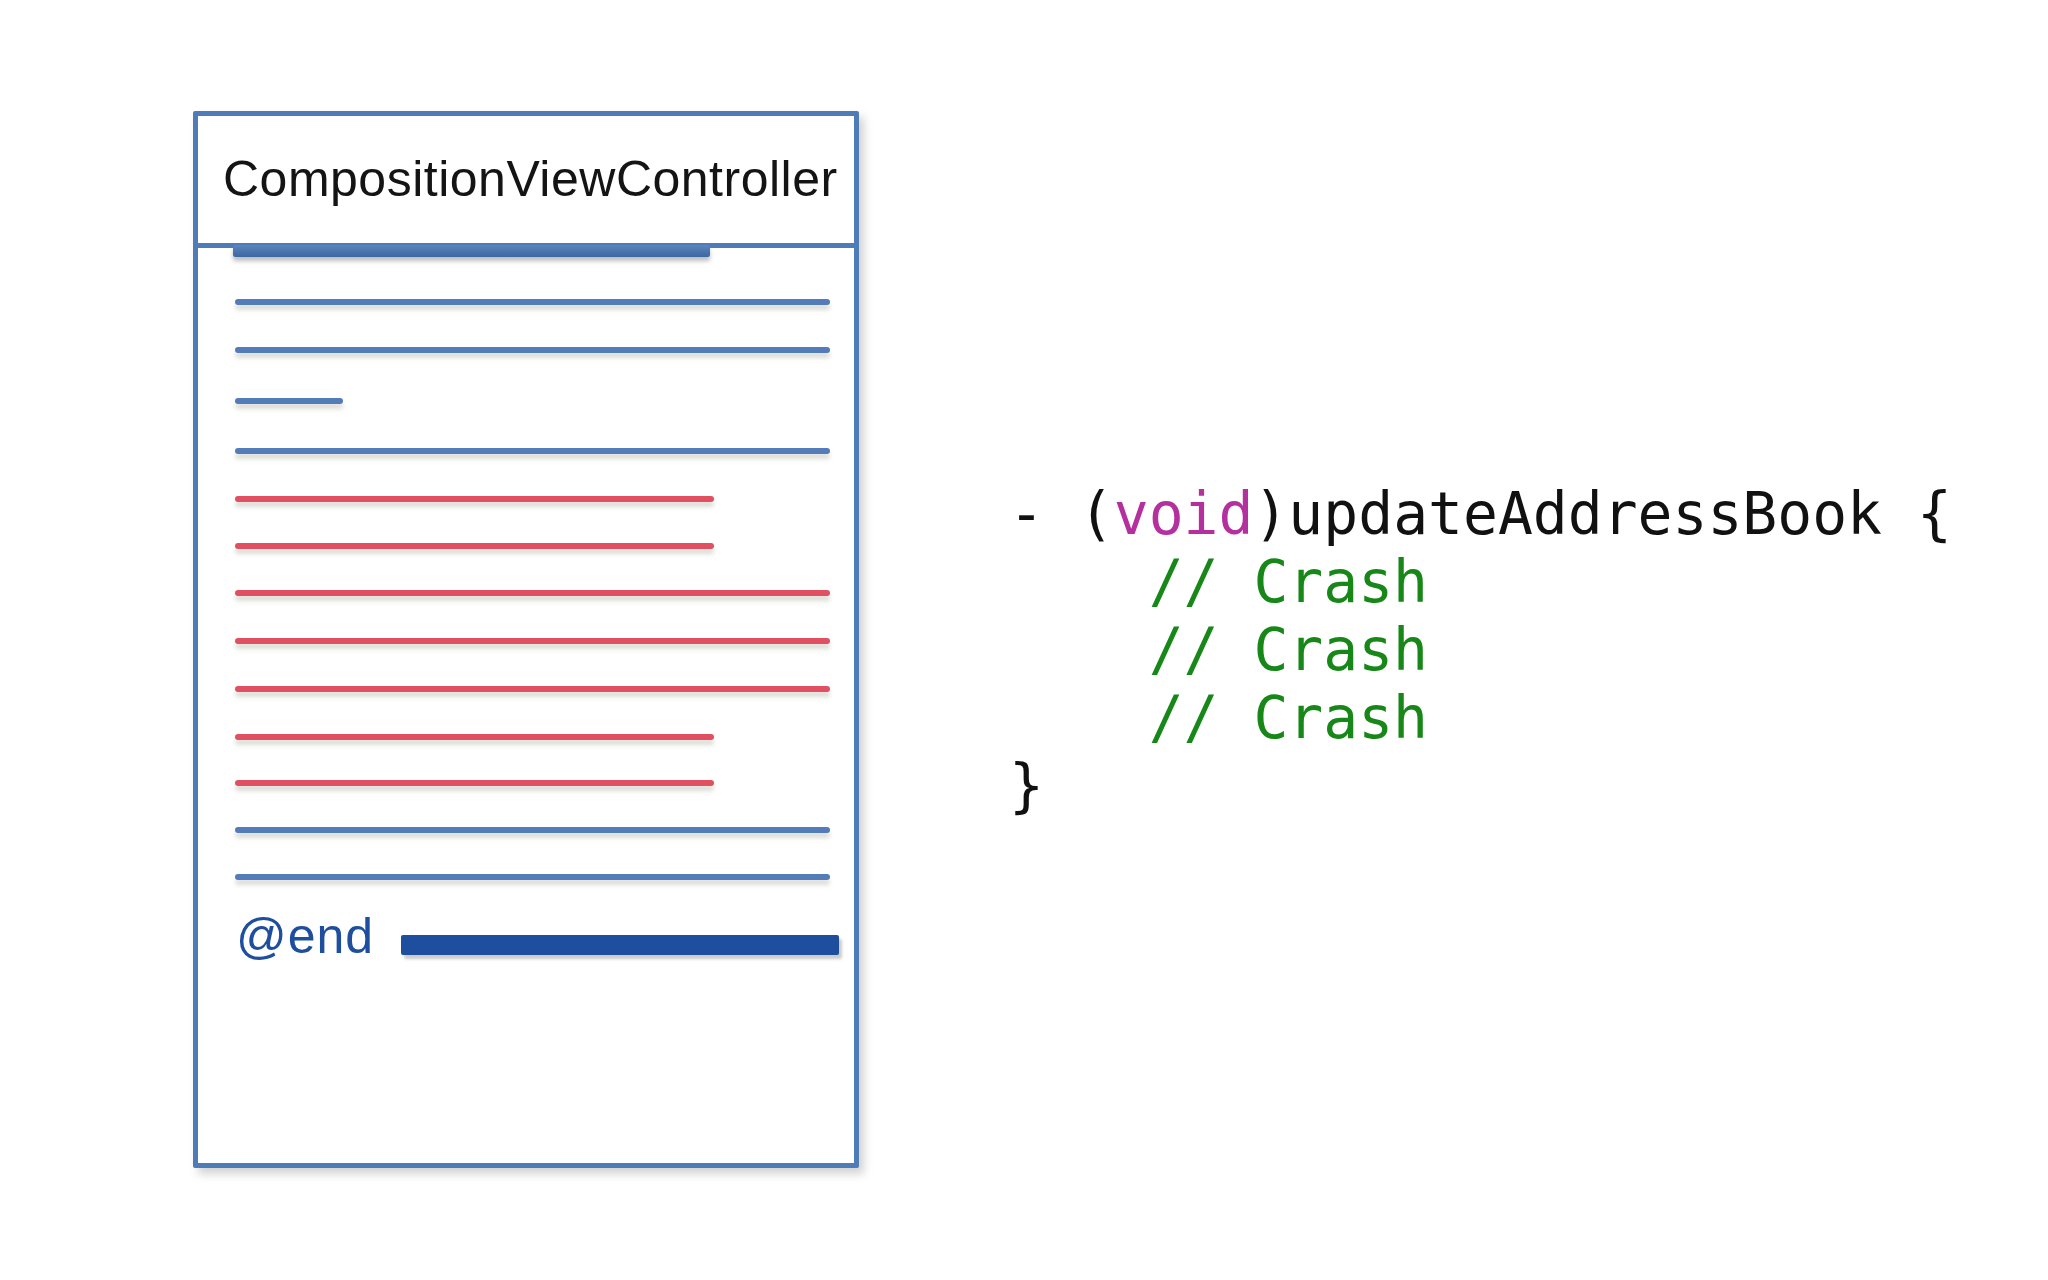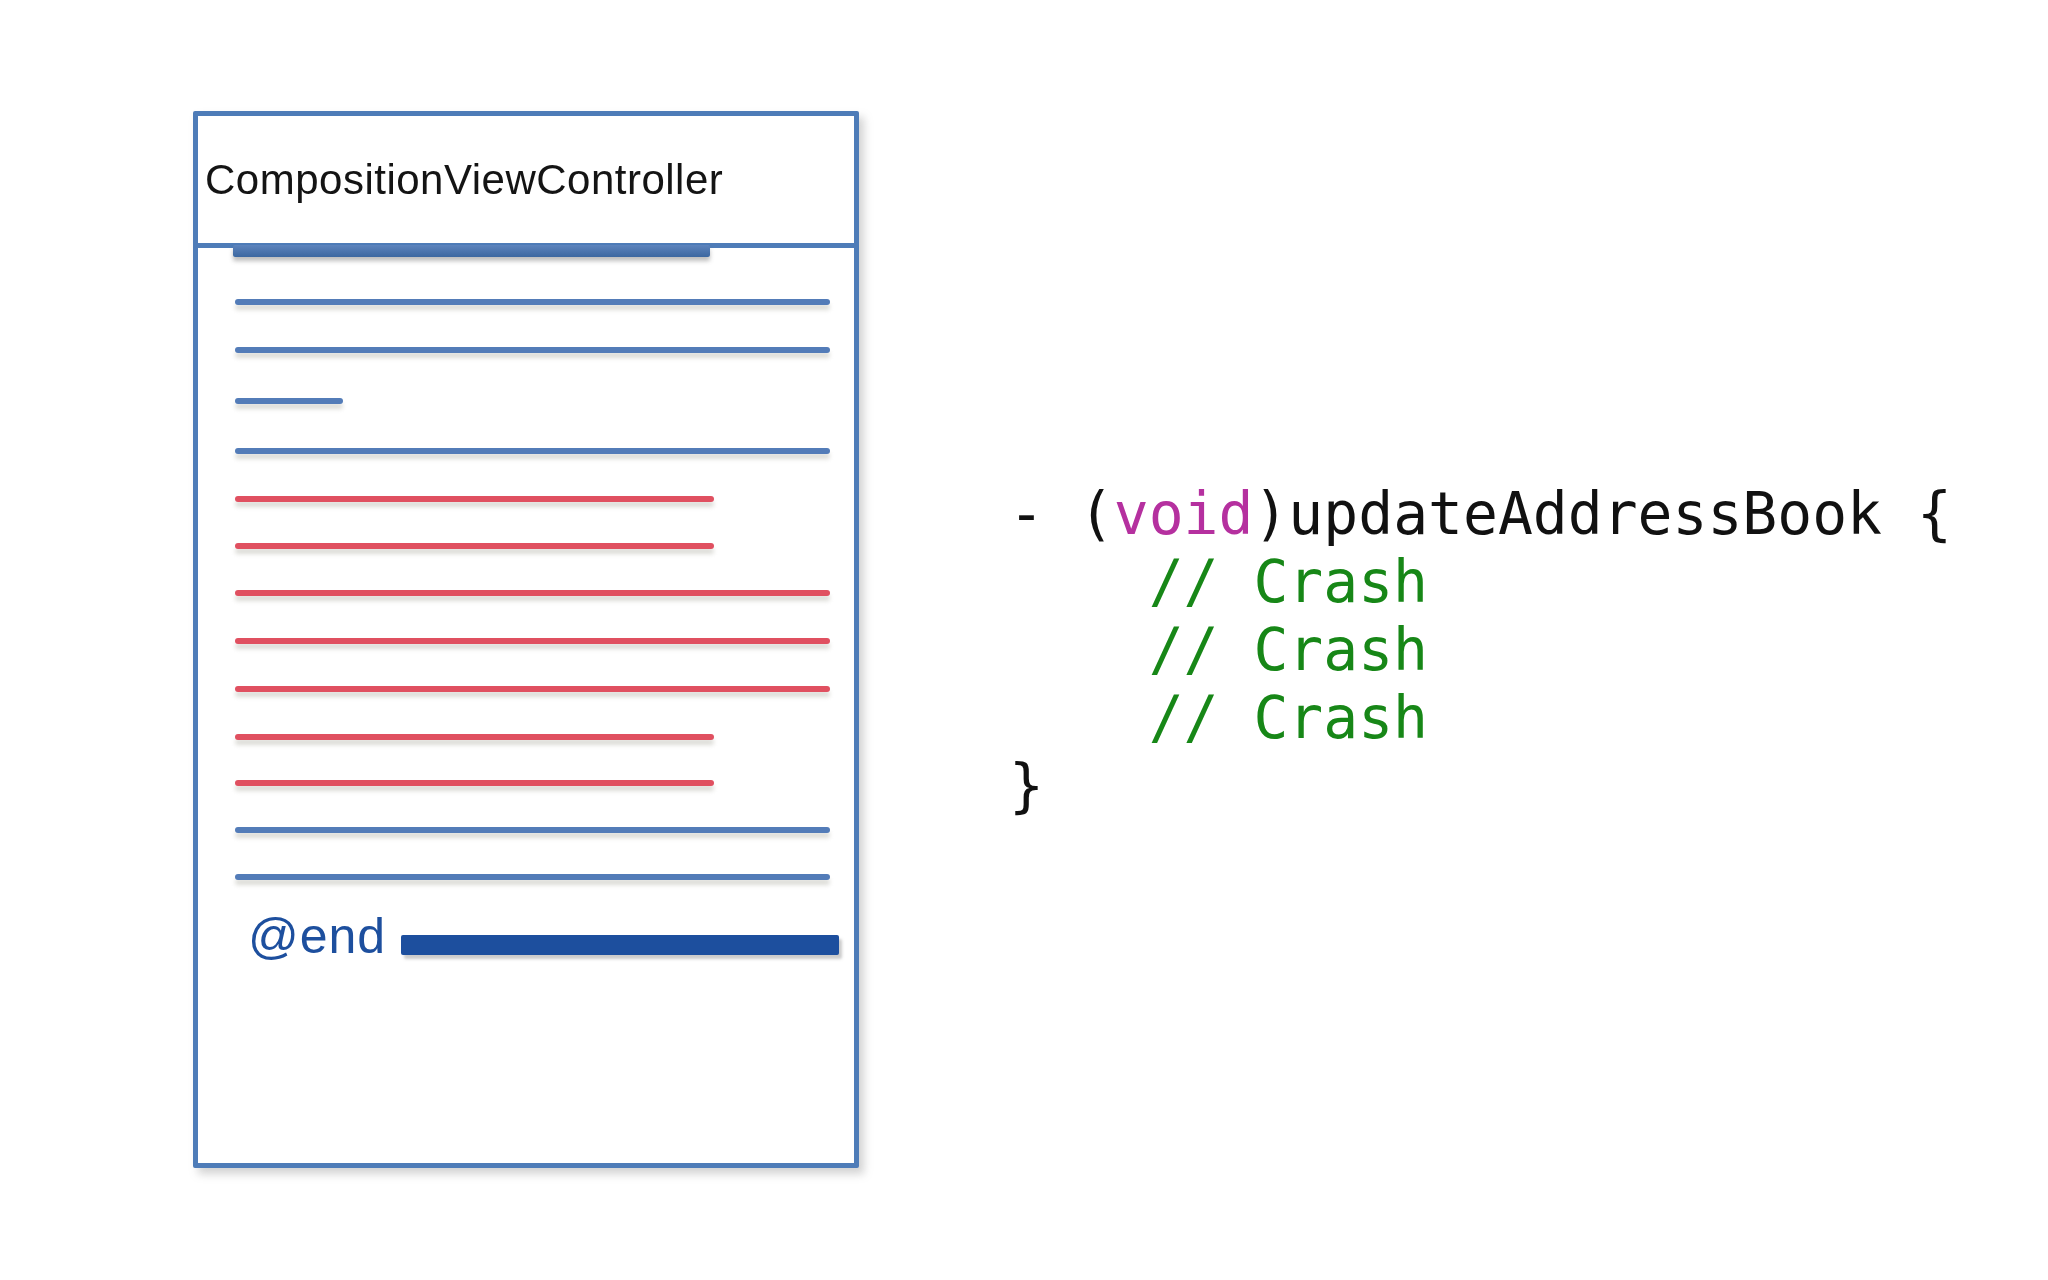--- a/index.html
+++ b/index.html
@@ -20,41 +20,41 @@
     box-sizing: border-box;
     border: 5px solid #4e7cb8;
     border-radius: 2px;
     background: #ffffff;
     box-shadow: 5px 6px 8px rgba(130,130,130,0.35);
   }
   .uml-title {
     box-sizing: border-box;
     height: 132px;
     border-bottom: 5px solid #4e7cb8;
-    font-size: 42px;
+    font-size: 50px;
     color: #141414;
     line-height: 127px;
-    padding-left: 7px;
+    padding-left: 25px;
     white-space: nowrap;
     letter-spacing: 0.5px;
   }
   .uml-line {
     position: absolute;
     height: 6px;
     border-radius: 3px;
     box-shadow: 0 5px 4px rgba(150,148,135,0.33);
   }
   .uml-line.thick {
     height: 12px;
     border-radius: 2px;
     box-shadow: 0 4px 4px rgba(110,110,110,0.45);
   }
   .end-label {
     position: absolute;
-    left: 50px; top: 791px;
+    left: 38px; top: 791px;
     font-size: 50px;
     color: #1d4f9e;
     letter-spacing: 1px;
   }
   .end-bar {
     position: absolute;
     left: 203px; top: 819px;
     width: 438px; height: 20px;
     background: #1d4f9e;
     border-radius: 2px;

